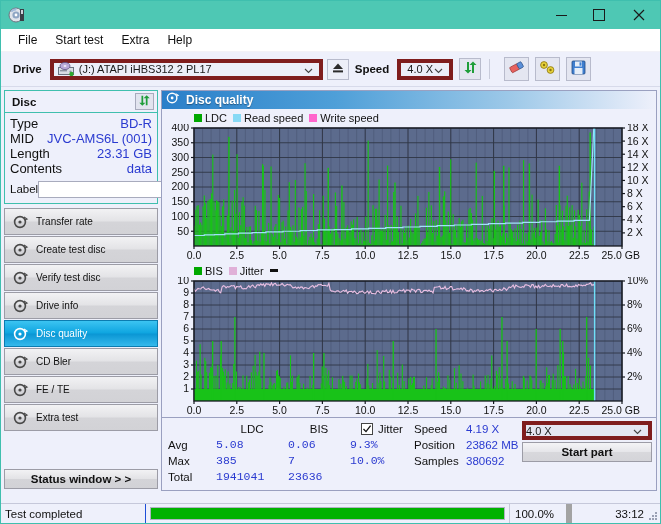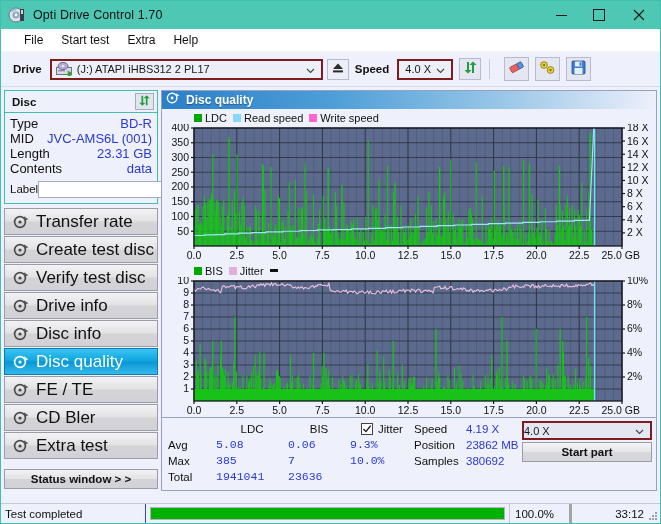--- a/index.html
+++ b/index.html
@@ -46,21 +46,21 @@
   .win-btn.close { width: 42px; }
   .glyph-min { width: 11px; height: 1px; background: #1a1a1a; display:block; }
   .glyph-max { width: 10px; height: 10px; border: 1px solid #1a1a1a; display:block; }
   .glyph-close svg { display: block; }
 
   
   .menubar {
     height: 22px;
     background: #ffffff;
     display: flex; align-items: center;
-    padding-left: 14px;
+    padding-left: 8px;
     border-bottom: 1px solid #f2f2f7;
   }
   .menu-item {
     font-size: 12px; color: #111;
     padding: 2px 9px;
     cursor: default;
   }
 
   
   .toolbar {
@@ -70,21 +70,21 @@
     padding: 0 6px;
     border-bottom: 1px solid #d7daea;
   }
   .tb-label {
     font-size: 11.5px; font-weight: bold; color: #111;
     margin: 0 8px 0 6px;
   }
   .combo {
     height: 21px;
     background: #eceef8;
-    border: 2px solid #7f1d1d;
+    border: 4px solid #7f1d1d;
     display: flex; align-items: center;
     font-size: 11px; color: #1a1a1a;
     box-sizing: border-box;
     position: relative;
   }
   .combo.drive { width: 273px; padding-left: 4px; }
   .combo.speed { width: 56px; padding-left: 6px; }
   .combo .chev {
     margin-left: auto; margin-right: 6px;
     width: 9px; height: 9px;
@@ -178,21 +178,21 @@
 
   
   .nav { margin-top: 4px; }
   .nav-btn {
     height: 27px;
     margin-bottom: 1px;
     background: linear-gradient(to bottom, #f2f2f4 0%, #e3e3e6 48%, #d4d4d8 52%, #d2d2d6 100%);
     border: 1px solid #9c9ca6;
     display: flex; align-items: center;
     box-sizing: border-box;
-    font-size: 17px; color: #111;
+    font-size: 10px; color: #111;
   }
   .nav-btn.active {
     background: linear-gradient(to bottom, #3cc4f2 0%, #0ea5e0 48%, #0a96d4 52%, #35b9ec 100%);
     border: 1px solid #0b7cb0;
     color: #fff;
   }
   .nav-btn .nicon { width: 16px; height: 16px; margin: 0 7px 0 8px; flex:none; }
   .nav-spacer { flex: 1; }
   .status-win-btn {
     height: 20px;
@@ -284,41 +284,40 @@
     background: #eef0fb;
     border-top: 1px solid #c5c8da;
     display: flex; align-items: center;
     font-size: 11.5px; color: #111;
   }
   .sb-cell { height: 19px; display: flex; align-items: center; box-sizing: border-box;}
   .sb-msg { width: 145px; padding-left: 4px; border-right: 1px solid #1d4ed8;}
   .sb-prog { flex: 1; padding: 0 4px; display:flex; align-items:center; border-right:1px solid #c5c8da;}
   .prog-track { flex: 1; height: 13px; background: #fff; border: 1px solid #b0b3c4; box-sizing: border-box; }
   .prog-fill { height: 100%; background: #00b200; }
-  .sb-pct { width: 62px; padding-left: 5px; border-right: 3px solid #a3a3a3;}
+  .sb-pct { width: 62px; padding-left: 5px; border-right: 6px solid #a3a3a3;}
   .sb-time { width: 88px; justify-content: flex-end; padding-right: 16px;}
   .sb-grip { position:absolute; right: 2px; bottom: 2px; width: 12px; height: 12px;}
 </style>
 </head>
 <body>
 
 <div id="app">
 
   <div class="titlebar">
     <div class="title-icon">
       <svg width="18" height="16" viewBox="0 0 18 16">
         <ellipse cx="8" cy="8" rx="7" ry="7" fill="#dfe3ea" stroke="#6d7480" stroke-width="1"></ellipse>
         <ellipse cx="8" cy="8" rx="3.6" ry="3.6" fill="#8fa6c4"></ellipse>
         <ellipse cx="8" cy="8" rx="1.4" ry="1.4" fill="#fff"></ellipse>
         <path d="M2.5 4 A7 7 0 0 1 9 1.2 L8 3.4 A5 5 0 0 0 4 5.2 Z" fill="#9ab6d8" opacity="0.9"></path>
         <rect x="12" y="2" width="4" height="12" fill="#3a3f47"></rect>
         <rect x="13" y="3" width="2" height="4" fill="#cfd4dc"></rect>
       </svg>
     </div>
-    <div class="title-text">Opti Drive Control 1.70</div>
     <div class="win-btns">
       <div class="win-btn">
           <span class="glyph-min"></span>
         </div>
       <div class="win-btn">
           <span class="glyph-max"></span>
         </div>
       <div class="win-btn close">
         <span class="glyph-close">
           <svg width="12" height="12" viewBox="0 0 12 12">
@@ -497,59 +496,49 @@
         <div class="nav-btn">
           <span class="nicon">
             <svg width="16" height="16" viewBox="0 0 16 16">
                 <circle cx="7" cy="8" r="5.4" fill="none" stroke="#4a4a4a" stroke-width="1.6"></circle>
                 <circle cx="7" cy="8" r="1.6" fill="#4a4a4a"></circle>
                 <path d="M11 3 L14 5 L11.5 6" stroke="#4a4a4a" stroke-width="1.2" fill="none"></path>
               </svg>
           </span>
           <span>Drive info</span>
         </div>
-        <div class="nav-btn">
-          <span class="nicon">
-            <svg width="16" height="16" viewBox="0 0 16 16">
-                <circle cx="7" cy="8" r="5.4" fill="none" stroke="#4a4a4a" stroke-width="1.6"></circle>
-                <circle cx="7" cy="8" r="1.6" fill="#4a4a4a"></circle>
-                <path d="M11 3 L14 5 L11.5 6" stroke="#4a4a4a" stroke-width="1.2" fill="none"></path>
-              </svg>
-          </span>
-          <span>Disc info</span>
-        </div>
         <div class="nav-btn active">
           <span class="nicon">
             <svg width="16" height="16" viewBox="0 0 16 16">
                 <circle cx="7" cy="8" r="5.4" fill="none" stroke="#ffffff" stroke-width="1.6"></circle>
                 <circle cx="7" cy="8" r="1.6" fill="#ffffff"></circle>
                 <path d="M11 3 L14 5 L11.5 6" stroke="#ffffff" stroke-width="1.2" fill="none"></path>
               </svg>
           </span>
           <span>Disc quality</span>
         </div>
         <div class="nav-btn">
           <span class="nicon">
             <svg width="16" height="16" viewBox="0 0 16 16">
                 <circle cx="7" cy="8" r="5.4" fill="none" stroke="#4a4a4a" stroke-width="1.6"></circle>
                 <circle cx="7" cy="8" r="1.6" fill="#4a4a4a"></circle>
                 <path d="M11 3 L14 5 L11.5 6" stroke="#4a4a4a" stroke-width="1.2" fill="none"></path>
               </svg>
           </span>
-          <span>FE / TE</span>
+          <span>CD Bler</span>
         </div>
         <div class="nav-btn">
           <span class="nicon">
             <svg width="16" height="16" viewBox="0 0 16 16">
                 <circle cx="7" cy="8" r="5.4" fill="none" stroke="#4a4a4a" stroke-width="1.6"></circle>
                 <circle cx="7" cy="8" r="1.6" fill="#4a4a4a"></circle>
                 <path d="M11 3 L14 5 L11.5 6" stroke="#4a4a4a" stroke-width="1.2" fill="none"></path>
               </svg>
           </span>
-          <span>CD Bler</span>
+          <span>FE / TE</span>
         </div>
         <div class="nav-btn">
           <span class="nicon">
             <svg width="16" height="16" viewBox="0 0 16 16">
                 <circle cx="7" cy="8" r="5.4" fill="none" stroke="#4a4a4a" stroke-width="1.6"></circle>
                 <circle cx="7" cy="8" r="1.6" fill="#4a4a4a"></circle>
                 <path d="M11 3 L14 5 L11.5 6" stroke="#4a4a4a" stroke-width="1.2" fill="none"></path>
               </svg>
           </span>
           <span>Extra test</span>

